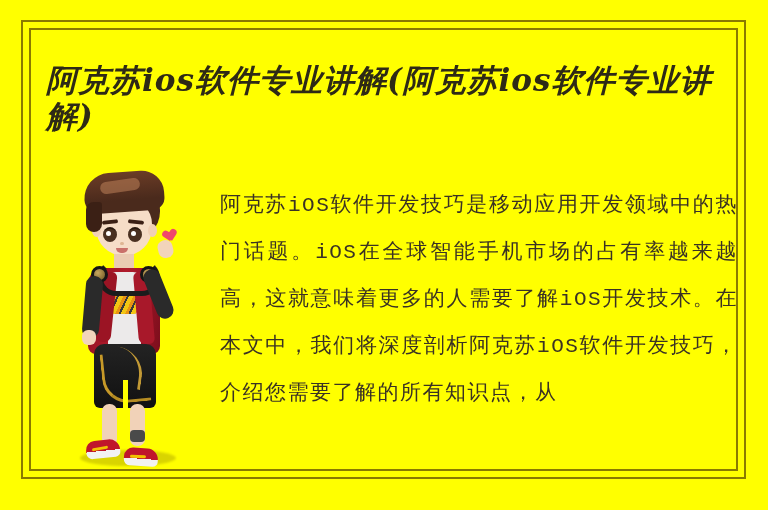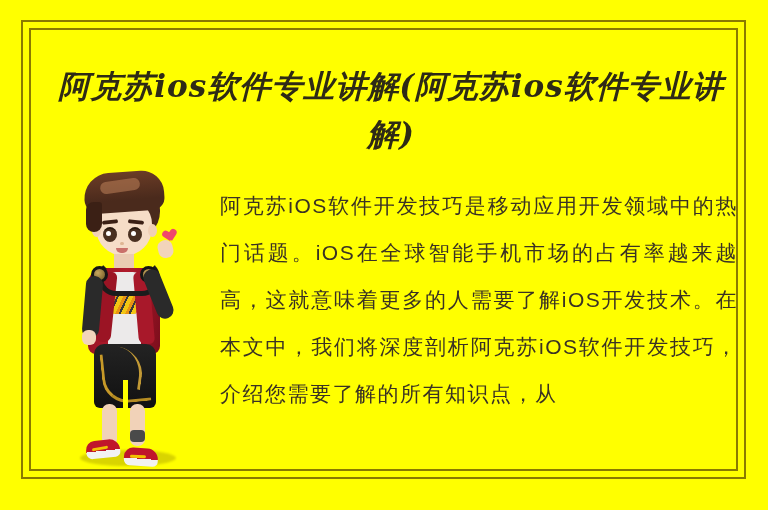--- a/index.html
+++ b/index.html
@@ -45,24 +45,23 @@
   .title {
     position: absolute;
     left: 46px;
     top: 62px;
     width: 690px;
     color: #2e2a16;
     font-family: "DejaVu Serif", serif;
     font-weight: bold;
     font-style: italic;
     font-size: 31px;
-    line-height: 48px;
+    line-height: 36px;
     letter-spacing: 1px;
     white-space: normal;
-    text-align: center;
   }
 
   
   .figure {
     position: absolute;
     left: 58px;
     top: 172px;
     width: 150px;
     height: 300px;
   }
@@ -403,21 +402,21 @@
   .shoe-stripe.l { left: 34px; top: 275px; transform: rotate(-10deg); }
   .shoe-stripe.r { left: 72px; top: 283px; transform: rotate(2deg); }
 
   
   .body-copy {
     position: absolute;
     left: 220px;
     top: 182px;
     width: 518px;
     color: #3a3224;
-    font-family: Liberation Sans, sans-serif;
+    font-family: Liberation Mono, monospace;
     font-size: 21px;
     line-height: 47px;
     letter-spacing: 1.5px;
     text-align: justify;
     text-justify: inter-character;
     overflow: hidden;
     max-height: 290px;
   }
 </style>
 </head>

